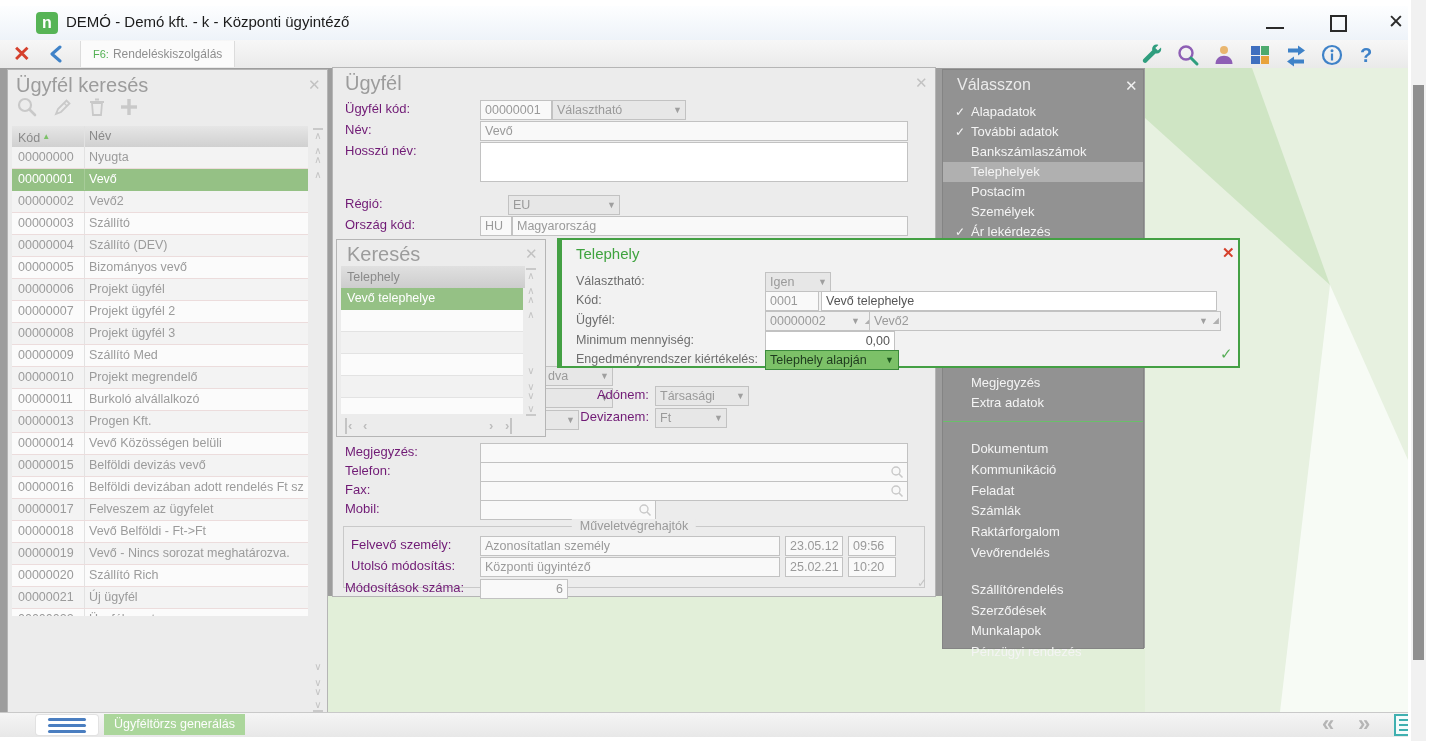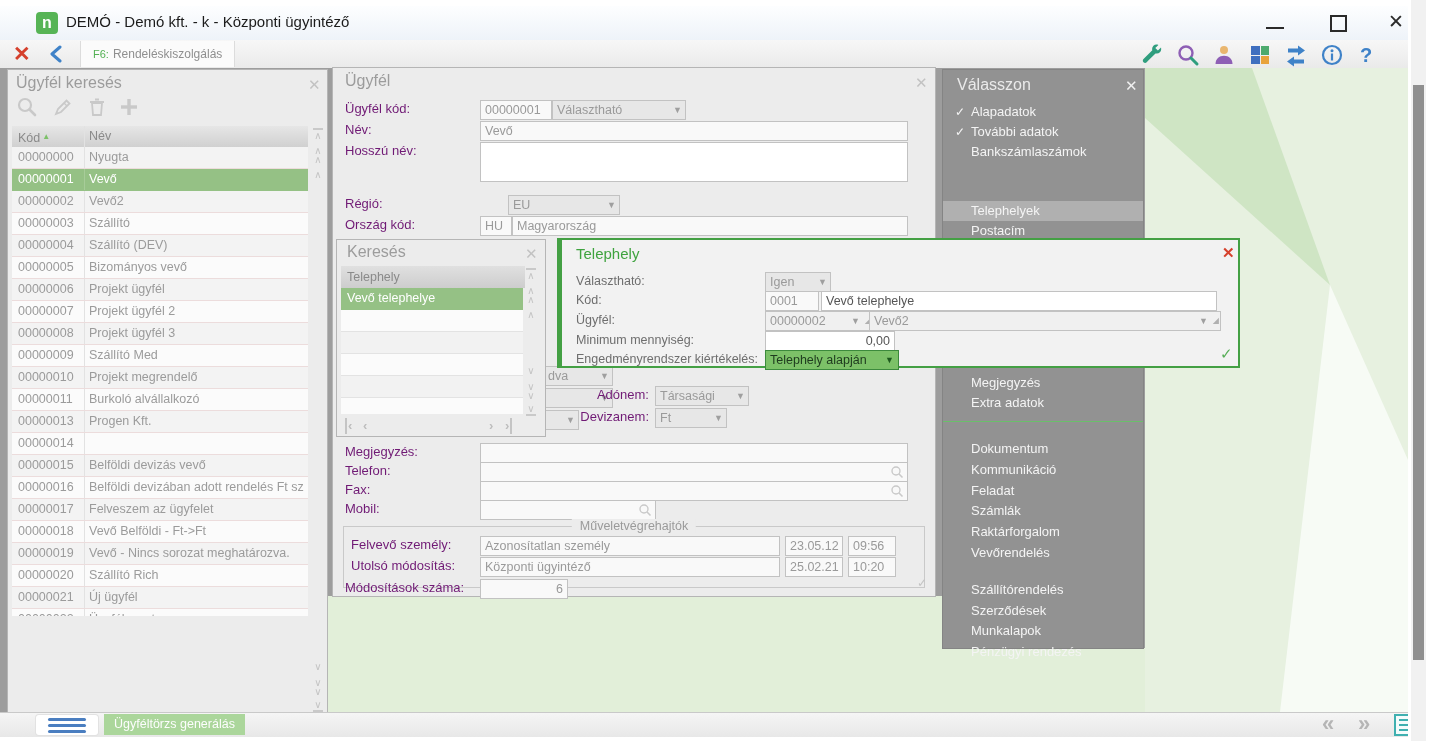--- a/index.html
+++ b/index.html
@@ -30,21 +30,21 @@
   .workspace{left:0;top:68px;width:1408px;height:644px;background:#9d9d9d;}
   .greenbg{left:1145px;top:68px;width:263px;height:644px;background:#e7f1e0;overflow:hidden;}
   .greenbg .wedge1{position:absolute;left:0;top:0;width:263px;height:644px;background:#cfe5c4;
     clip-path:polygon(0 0,107px 0,185px 217px,0 50px);}
   .greenbg .wedge2{position:absolute;left:0;top:0;width:263px;height:644px;background:#f7fbf5;
     clip-path:polygon(185px 217px,263px 392px,263px 644px,135px 644px);}
   .green-below-form{left:327px;top:596px;width:616px;height:116px;background:#e2efd9;}
   .green-below-menu{left:943px;top:648px;width:202px;height:64px;background:#e2efd9;}
   
   .panel{background:#ececec;box-shadow:0 0 0 1px #b5b5b5;}
-  .ptitle{font-size:16px;color:#9c9c9c;white-space:nowrap;}
+  .ptitle{font-size:20px;color:#9c9c9c;white-space:nowrap;}
   .pclose{font-size:15px;color:#c2c2c2;line-height:15px;}
   .lbl{font-size:13px;color:#701a75;white-space:nowrap;line-height:18px;}
   .inp{background:#f9f9f9;border:1px solid #c2c2c2;height:18px;line-height:18px;
        font-size:12.5px;color:#9a9a9a;padding:0 4px;white-space:nowrap;overflow:hidden;box-sizing:content-box;}
   .inp.white{background:#fff;color:#555;}
   .inp.num{text-align:right;}
   .dd{background:#e7e7e7;border:1px solid #c2c2c2;height:18px;line-height:18px;
       font-size:12.5px;color:#9a9a9a;padding:0 16px 0 4px;white-space:nowrap;overflow:hidden;}
   .dda{position:absolute;right:3px;top:0;line-height:18px;font-size:9px;color:#9f9f9f;}
   .dda::before{content:"▼";}
@@ -286,20 +286,21 @@
         </div>
 
 
         <div class="trow">
           <span class="cell-kod">00000013</span>
           <span class="cell-nev">Progen Kft.</span>
         </div>
 
         <div class="trow">
           <span class="cell-kod">00000014</span>
+          <span class="cell-nev">Vevő Közösségen belüli</span>
         </div>
 
         <div class="trow">
           <span class="cell-kod">00000015</span>
           <span class="cell-nev">Belföldi devizás vevő</span>
         </div>
 
         <div class="trow">
           <span class="cell-kod">00000016</span>
           <span class="cell-nev">Belföldi devizában adott rendelés Ft sz</span>
@@ -478,21 +479,21 @@
         <div class="vitem checked" style="position:relative;">
           <span class="check"></span>
           <span class="vlabel">További adatok</span>
         </div>
 
         <div class="vitem" style="position:relative;">
           <span class="check"></span>
           <span class="vlabel">Bankszámlaszámok</span>
         </div>
 
-        <div class="vitem active" style="position:relative;margin-top:39px;">
+        <div class="vitem active" style="position:relative;">
           <span class="check"></span>
           <span class="vlabel">Telephelyek</span>
         </div>
 
         <div class="vitem" style="position:relative;">
           <span class="check"></span>
           <span class="vlabel">Postacím</span>
         </div>
 
         <div class="vitem" style="position:relative;">

